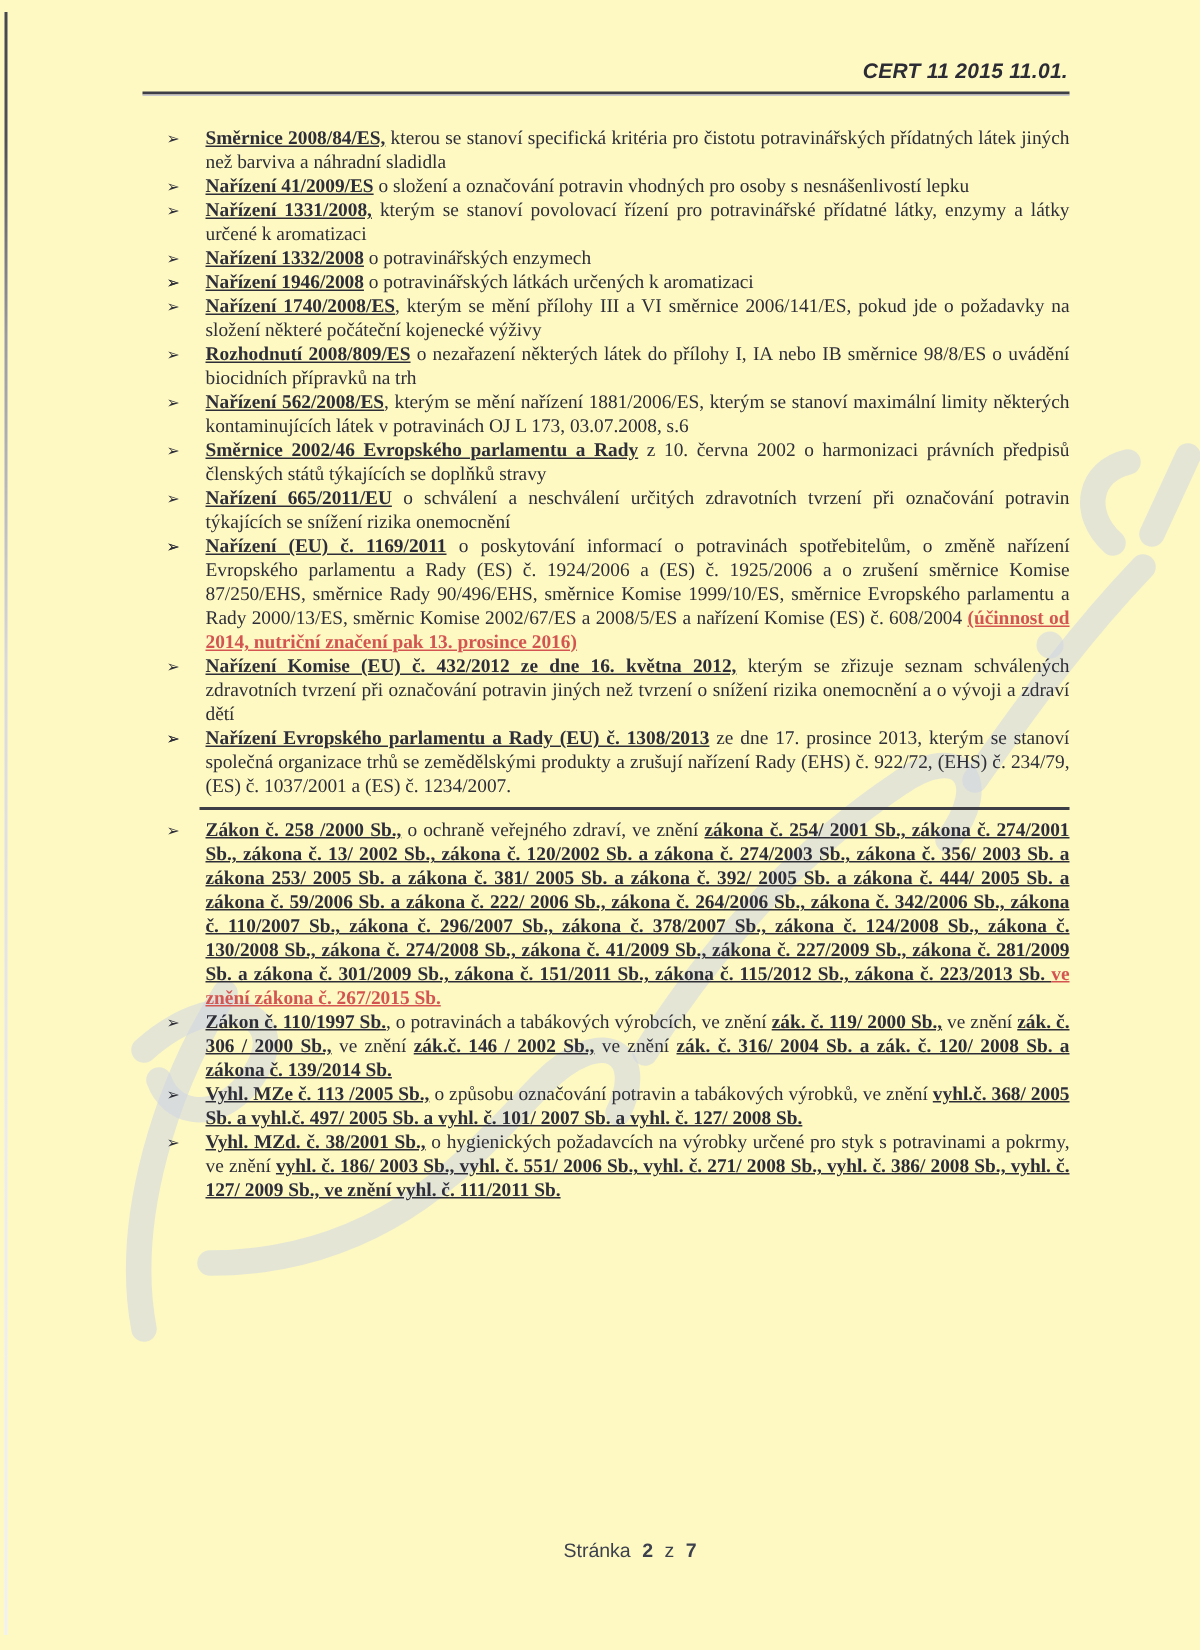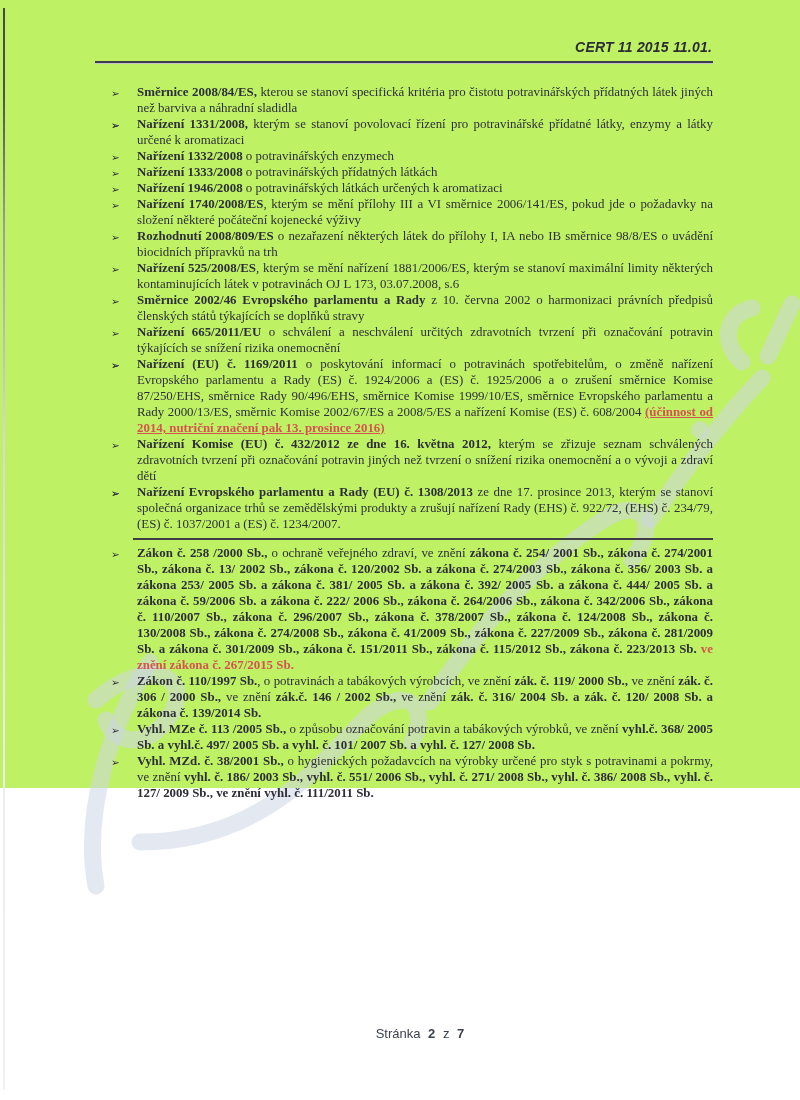--- a/index.html
+++ b/index.html
@@ -3,21 +3,21 @@
 <meta charset="utf-8">
 <style>
   * { margin:0; padding:0; box-sizing:border-box; }
   html,body { background:#ffffff; }
   body {
     width:800px; height:1100px;
     font-family:"Liberation Serif", serif;
     position:relative; overflow:hidden;
   }
   .page {
-    position:absolute; inset:0; width:800px; height:788px; background:#bef264;
+    position:absolute; inset:0; width:800px; height:1100px; background:#fef9c3;
   }
   
   .edge-line {
     position:absolute; left:3px; top:8px; width:2px; height:1082px;
     background:linear-gradient(#47474f 0%, #50505a 8%, #9a9aa4 20%, #d8d8de 40%, #ececf0 70%, #f1f1f4 100%);
   }
   
   .watermark { position:absolute; inset:0; z-index:0; pointer-events:none; }
   
   .header-code {
@@ -37,21 +37,21 @@
     position:absolute; top:84px; left:95px; width:618px; z-index:1;
     color:#2e2e38; font-size:12.9px; line-height:16px;
     text-align:justify; text-justify:inter-word;
   }
   ul.reg-list { list-style:none; }
   ul.reg-list li { position:relative; padding-left:42px; }
   .marker {
     position:absolute; left:16px; top:1px;
     font-family:"DejaVu Sans", sans-serif; font-size:10.5px; color:#2e2e38;
   }
-  .bold { font-weight:bold; }
+  .bold { font-weight:bold;text-decoration:underline; }
   .red { color:#d35450; }
   .underline { text-decoration:underline; }
   .section-divider {
     border:none; border-top:2px solid #3e3e46;
     margin:6px 0 5px 38px;
   }
   
   .footer {
     position:absolute; top:1026px; left:0; width:800px; text-align:center; z-index:1;
     font-family:"Liberation Sans", sans-serif; font-size:13px; color:#3c414d;margin-left:20px;
@@ -77,28 +77,28 @@
   </svg>
 
   <div class="edge-line"></div>
 
   <div class="header-code">CERT 11 2015 11.01.</div>
   <div class="header-rule"></div>
 
   <div class="content">
     <ul class="reg-list">
         <li><span class="marker">➢</span><span><span class="bold">Směrnice 2008/84/ES,</span><span> kterou se stanoví specifická kritéria pro čistotu potravinářských přídatných látek jiných než barviva a náhradní sladidla</span></span></li>
-        <li><span class="marker">➢</span></li>
+        <li><span class="marker">➢</span><span><span class="bold">Nařízení 41/2009/ES</span><span> o složení a označování potravin vhodných pro osoby s nesnášenlivostí lepku</span></span></li>
         <li><span class="marker">➢</span><span><span class="bold">Nařízení 1331/2008,</span><span> kterým se stanoví povolovací řízení pro potravinářské přídatné látky, enzymy a látky určené k aromatizaci</span></span></li>
         <li><span class="marker">➢</span><span><span class="bold">Nařízení 1332/2008</span><span> o potravinářských enzymech</span></span></li>
-        <li><span class="marker">➢</span><span><span class="bold">Nařízení 1333/2008</span><span> o potravinářských přídatných látkách</span></span></li>
+        <li><span class="marker">➢</span></li>
         <li><span class="marker">➢</span><span><span class="bold">Nařízení 1946/2008</span><span> o potravinářských látkách určených k aromatizaci</span></span></li>
         <li><span class="marker">➢</span><span><span class="bold">Nařízení 1740/2008/ES</span><span>, kterým se mění přílohy III a VI směrnice 2006/141/ES, pokud jde o požadavky na složení některé počáteční kojenecké výživy</span></span></li>
         <li><span class="marker">➢</span><span><span class="bold">Rozhodnutí 2008/809/ES</span><span> o nezařazení některých látek do přílohy I, IA nebo IB směrnice 98/8/ES o uvádění biocidních přípravků na trh</span></span></li>
-        <li><span class="marker">➢</span><span><span class="bold">Nařízení 525/2008/ES</span><span>, kterým se mění nařízení 1881/2006/ES, kterým se stanoví maximální limity některých kontaminujících látek v potravinách OJ L 173, 03.07.2008, s.6</span></span></li>
+        <li><span class="marker">➢</span><span><span class="bold">Nařízení 562/2008/ES</span><span>, kterým se mění nařízení 1881/2006/ES, kterým se stanoví maximální limity některých kontaminujících látek v potravinách OJ L 173, 03.07.2008, s.6</span></span></li>
         <li><span class="marker">➢</span><span><span class="bold">Směrnice 2002/46 Evropského parlamentu a Rady</span><span> z 10. června 2002 o harmonizaci právních předpisů členských států týkajících se doplňků stravy</span></span></li>
         <li><span class="marker">➢</span><span><span class="bold">Nařízení 665/2011/EU</span><span> o schválení a neschválení určitých zdravotních tvrzení při označování potravin týkajících se snížení rizika onemocnění</span></span></li>
         <li><span class="marker">➢</span></li>
         <li><span class="marker">➢</span><span><span class="bold">Nařízení (EU) č. 1169/2011</span><span> o poskytování informací o potravinách spotřebitelům, o změně nařízení Evropského parlamentu a Rady (ES) č. 1924/2006 a (ES) č. 1925/2006 a o zrušení směrnice Komise 87/250/EHS, směrnice Rady 90/496/EHS, směrnice Komise 1999/10/ES, směrnice Evropského parlamentu a Rady 2000/13/ES, směrnic Komise 2002/67/ES a 2008/5/ES a nařízení Komise (ES) č. 608/2004 </span><span class="bold red underline">(účinnost od 2014, nutriční značení pak 13. prosince 2016)</span></span></li>
         <li><span class="marker">➢</span><span><span class="bold">Nařízení Komise (EU) č. 432/2012 ze dne 16. května 2012,</span><span> kterým se zřizuje seznam schválených zdravotních tvrzení při označování potravin jiných než tvrzení o snížení rizika onemocnění a o vývoji a zdraví dětí</span></span></li>
         <li><span class="marker">➢</span></li>
         <li><span class="marker">➢</span><span><span class="bold">Nařízení Evropského parlamentu a Rady (EU) č. 1308/2013</span><span> ze dne 17. prosince 2013, kterým se stanoví společná organizace trhů se zemědělskými produkty a zrušují nařízení Rady (EHS) č. 922/72, (EHS) č. 234/79, (ES) č. 1037/2001 a (ES) č. 1234/2007.</span></span></li>
       </ul>
     <hr class="section-divider">
     <ul class="reg-list">

